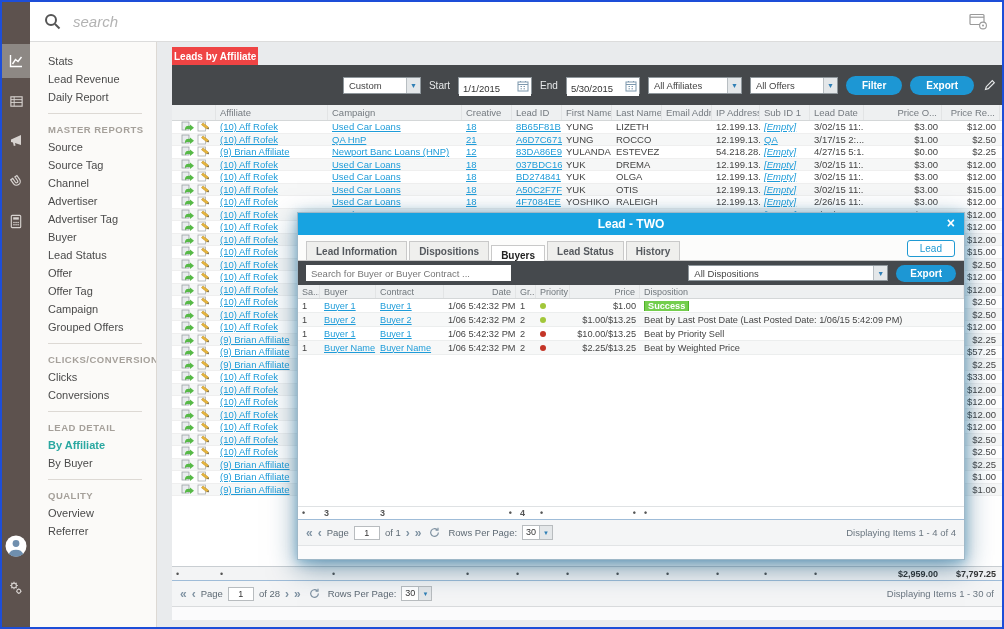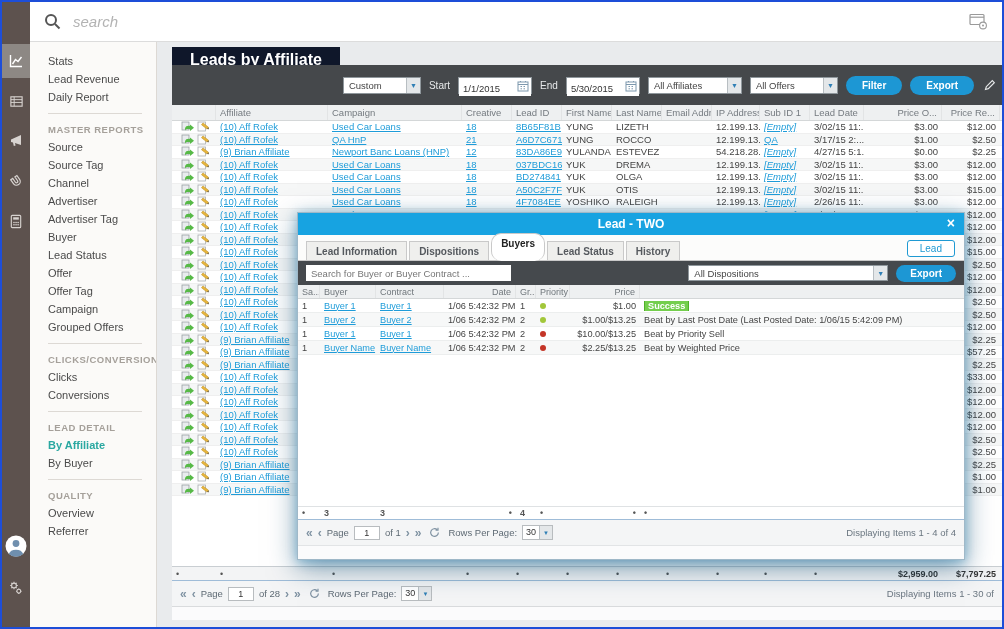--- a/index.html
+++ b/index.html
@@ -34,22 +34,22 @@
   .side-entry.group-header { color:#a5a09a; font-weight:bold; font-size:9.5px;
                              letter-spacing:.5px; margin-top:3px; line-height:17px; cursor:default; }
   .side-entry.divider { padding:0; height:1px; background:#ddd9d4; margin:7px 14px 7px 18px;
                         line-height:1px; cursor:default; }
   .side-entry.active { color:#2aa8a1; font-weight:bold; }
 
   
   .content { position:absolute; left:156px; top:40px; right:0; bottom:0; background:#e9ebed; }
   .panel { position:absolute; left:14px; top:5px; right:0; height:573px;
            display:flex; flex-direction:column; }
-  .leads-tab { align-self:flex-start; background:#0f172a; color:#fff; font-size:16px;
-               font-weight:bold; padding:4px 18px 3px; height:18px; }
+  .leads-tab { align-self:flex-start; background:#ef4444; color:#fff; font-size:10px;
+               font-weight:bold; padding:4px 2px 3px; height:18px; }
   .tb { background:#45484b; height:40px; display:flex; align-items:center; padding:0 6px 0 10px; }
   .tb-group { margin-left:auto; display:flex; align-items:center; gap:8px; }
   .tb-label { color:#e7e9ea; font-size:10px; }
   .select { display:flex; align-items:stretch; background:#fff; border:1px solid #8f979c;
             height:17px; cursor:pointer; }
   .select .sel-text { font-size:9.5px; color:#444; padding:2px 5px 0; flex:1; white-space:nowrap;
                       overflow:hidden; }
   .select .sel-arrow { width:14px; background:#e4e7e9; border-left:1px solid #b8bec2; color:#2f7fb5;
                        font-size:7px; display:flex; align-items:center; justify-content:center; }
   .datebox { position:relative; width:74px; height:17px; background:#fff; border:1px solid #8f979c; }
@@ -104,21 +104,21 @@
   .mheader { height:22px; background:#17a3e1; display:flex; align-items:center; justify-content:center;
              position:relative; }
   .mtitle { color:#fff; font-size:12px; font-weight:bold; }
   .mclose { position:absolute; right:9px; top:2px; color:#fff; font-size:14px; font-weight:bold;
             cursor:pointer; line-height:1.2; }
   .mtabs { height:26px; background:#fcfcfb; border-bottom:1px solid #c9c9c9; display:flex;
            align-items:flex-end; padding:0 8px; position:relative; }
   .mtab { font-size:10px; font-weight:bold; color:#55595e; background:#efefed;
           border:1px solid #c9c9c9; border-bottom:none; padding:4px 9px 3px; margin-right:2px;
           cursor:pointer; }
-  .mtab.active { background:#fff; color:#222; padding-bottom:12px; margin-bottom:-1px;border-radius:10px; }
+  .mtab.active { background:#fff; color:#222; padding-bottom:0; margin-bottom:-1px; }
   .lead-btn { position:absolute; right:8px; top:4px; border:1px solid #1f9ad3; color:#1f9ad3;
               background:#fff; border-radius:3px; font-size:10px; padding:2px 12px; cursor:pointer;
               font-family:"Liberation Sans",sans-serif; }
   .mtoolbar { height:24px; background:#45494d; display:flex; align-items:center; padding:0 8px; gap:8px; }
   .msearch { width:205px; height:16px; border:none; outline:none; font-size:9.5px; padding:0 5px;
              color:#333; font-family:"Liberation Sans",sans-serif; }
   .msearch::placeholder { color:#777; }
   .mtoolbar .spacer { flex:1; }
   .mtoolbar .select { height:16px; width:200px; }
   .mtoolbar .pill { height:17px; padding:0 14px; }
@@ -1385,20 +1385,21 @@
     </div>
 
     <div class="mghead">
       <div class="c mc-sa">Sa...</div>
       <div class="c mc-buyer">Buyer</div>
       <div class="c mc-con">Contract</div>
       <div class="c mc-date">Date</div>
       <div class="c mc-gr">Gr...</div>
       <div class="c mc-pri">Priority</div>
       <div class="c mc-price">Price</div>
+      <div class="c mc-dis">Disposition</div>
     </div>
 
     <div>
 
         <div class="mrow">
           <div class="c mc-sa">1</div>
           <div class="c mc-buyer lnk">Buyer 1</div>
           <div class="c mc-con lnk">Buyer 1</div>
           <div class="c mc-date">1/06 5:42:32 PM</div>
           <div class="c mc-gr">1</div>

